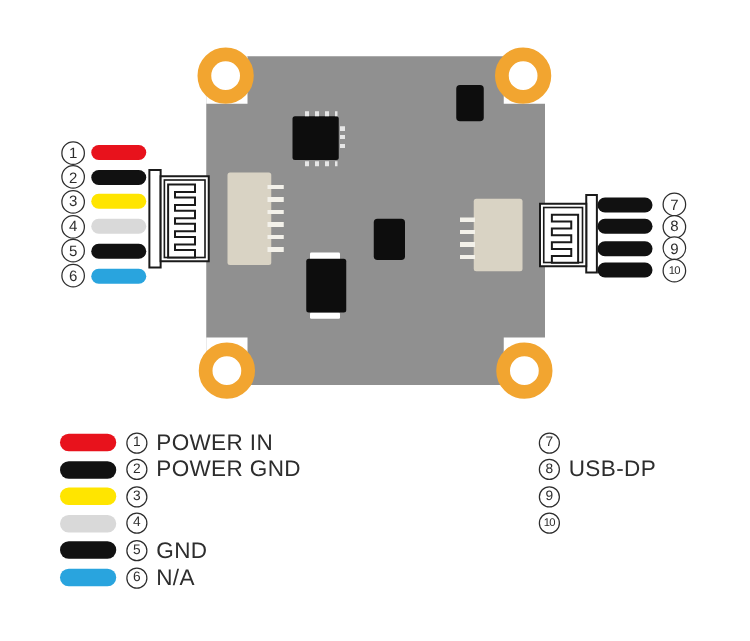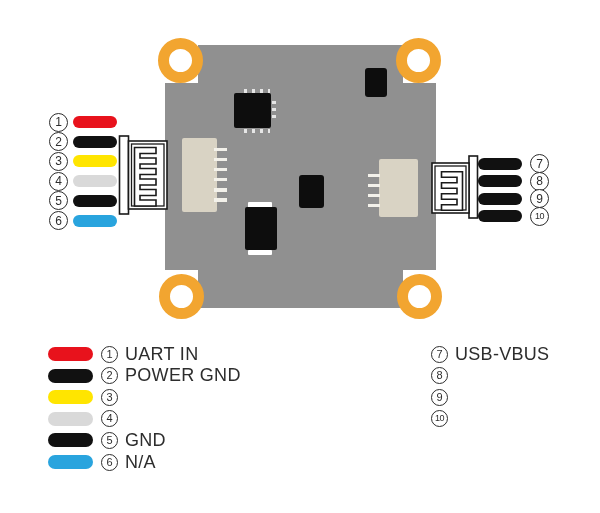--- a/index.html
+++ b/index.html
@@ -123,21 +123,21 @@
       </div>
       <div class="row" style="top: 206.5px;">
         <div class="pill" style="background: rgb(17, 17, 17);"></div>
         <span class="circ" style="margin-left: 8px; font-size: 9px; letter-spacing: -0.5px;">10</span>
       </div>
     </div>
   <div class="abs" id="legend-left" style="left:48px;  top:0;">
       <div class="lrow" style="top: 344px;">
         <div class="lpill" style="background: rgb(232, 18, 28);"></div>
         <span class="circ">1</span>
-        <span class="lbl">UART IN</span>
+        <span class="lbl">POWER IN</span>
       </div>
       <div class="lrow" style="top: 365.6px;">
         <div class="lpill" style="background: rgb(17, 17, 17);"></div>
         <span class="circ">2</span>
         <span class="lbl">POWER GND</span>
       </div>
       <div class="lrow" style="top: 387.2px;">
         <div class="lpill" style="background: rgb(255, 229, 0);"></div>
         <span class="circ">3</span>
       </div>
@@ -152,24 +152,24 @@
       </div>
       <div class="lrow" style="top: 452px;">
         <div class="lpill" style="background: rgb(41, 164, 222);"></div>
         <span class="circ">6</span>
         <span class="lbl">N/A</span>
       </div>
     </div>
   <div class="abs" id="legend-right" style="left:431px; top:0;">
       <div class="lrow" style="top: 344px;">
         <span class="circ">7</span>
-        <span class="lbl">USB-VBUS</span>
       </div>
       <div class="lrow" style="top: 365.6px;">
         <span class="circ">8</span>
+        <span class="lbl">USB-DP</span>
       </div>
       <div class="lrow" style="top: 387.2px;">
         <span class="circ">9</span>
       </div>
       <div class="lrow" style="top: 408.8px;">
         <span class="circ" style="font-size: 9px; letter-spacing: -0.5px;">10</span>
       </div>
     </div>
 </div>
 

